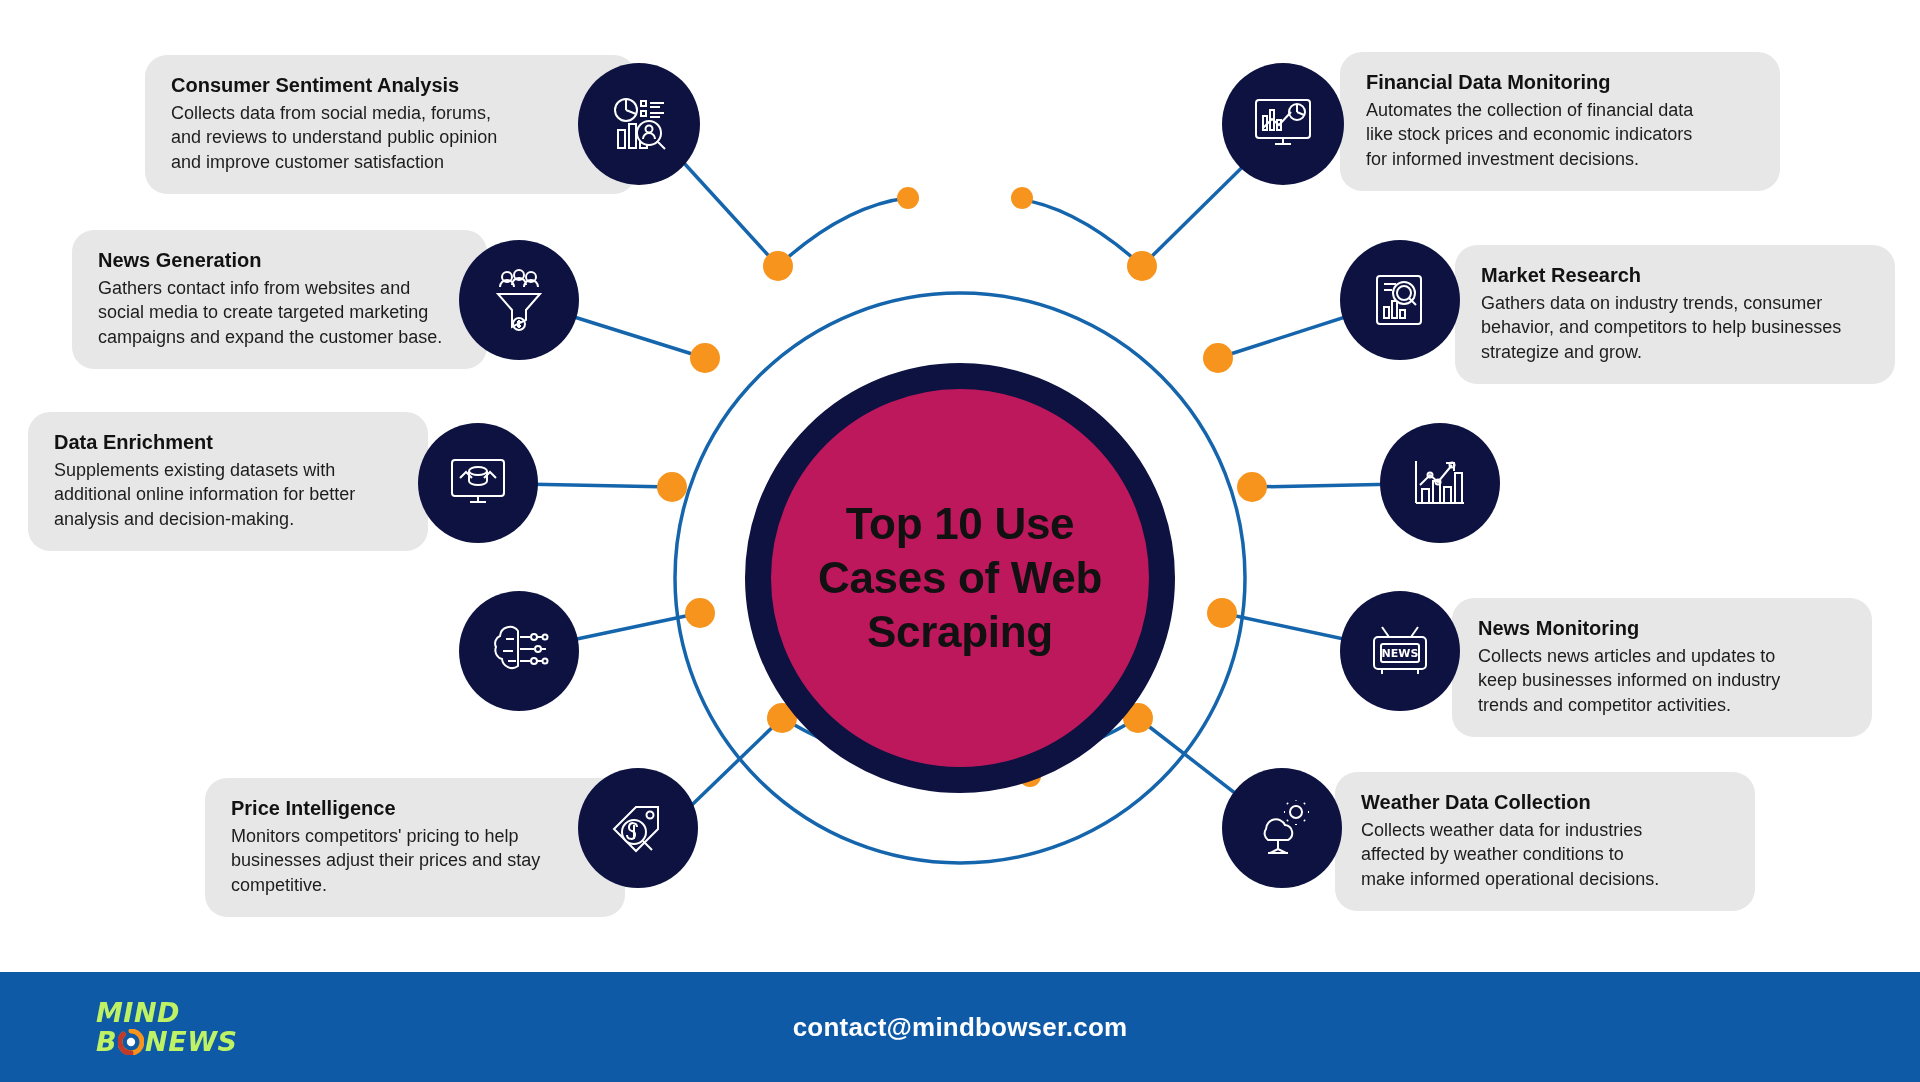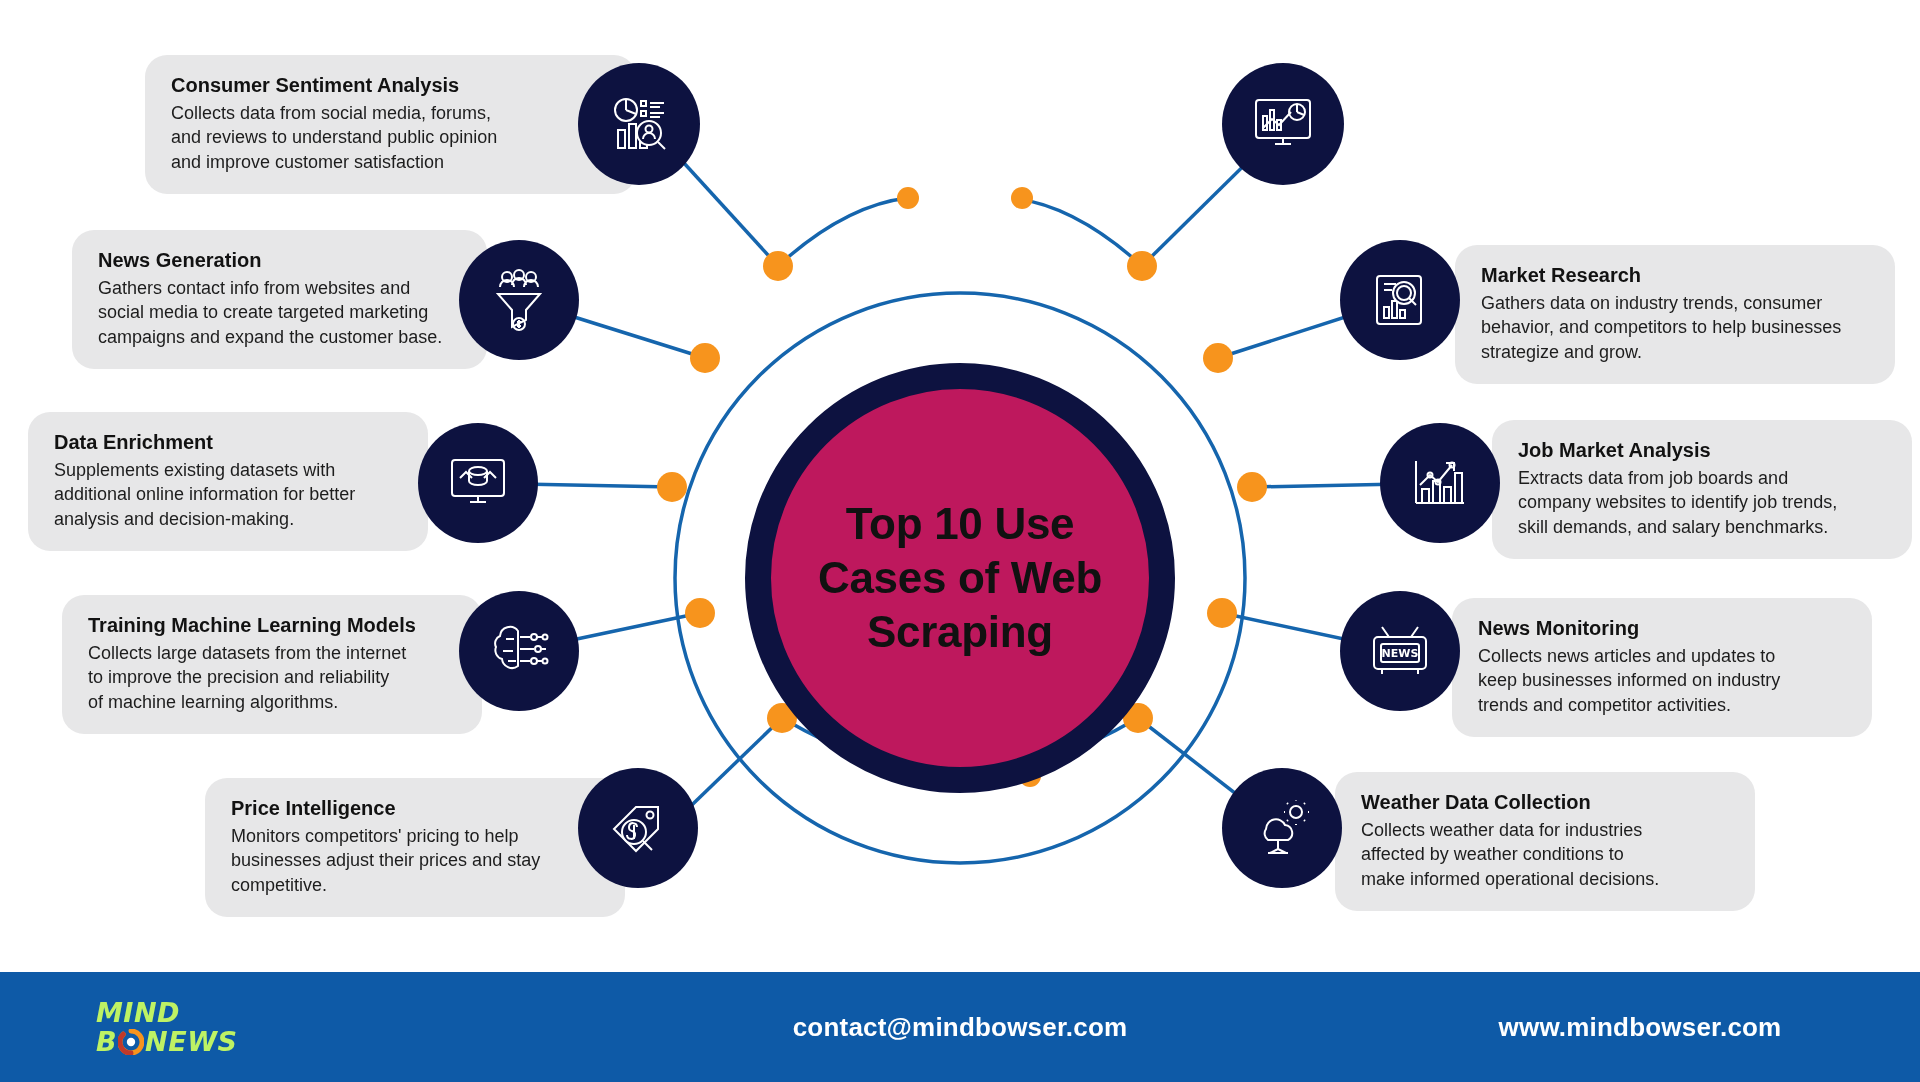--- a/index.html
+++ b/index.html
@@ -196,26 +196,20 @@
   <div class="bubble" style="left:418px; top:423px; width:120px; height:120px;">
     <svg width="60" height="58" viewBox="0 0 60 58" fill="none" stroke="#ffffff" stroke-width="2">
       <rect x="4" y="6" width="52" height="36" rx="3"></rect>
       <path d="M22 48 h16 M30 42 v6"></path>
       <ellipse cx="30" cy="17" rx="9" ry="4"></ellipse>
       <path d="M21 17 v10 a9 4 0 0 0 18 0 v-10"></path>
       <path d="M12 24 l6 -6 6 6 M48 24 l-6 -6 -6 6"></path>
     </svg>
   </div>
 
-  <div class="card left" style="left:62px; top:595px; width:420px;">
-    <div class="card-title">Training Machine Learning Models</div>
-    <div class="card-desc">Collects large datasets from the internet
-to improve the precision and reliability
-of machine learning algorithms.</div>
-  </div>
   <div class="bubble" style="left:459px; top:591px; width:120px; height:120px;">
     <svg width="62" height="56" viewBox="0 0 62 56" fill="none" stroke="#ffffff" stroke-width="2">
       <path d="M30 8 a10 10 0 0 0 -18 5 a8 8 0 0 0 -4 11 a9 9 0 0 0 6 12 a10 10 0 0 0 16 7 z"></path>
       <path d="M18 16 h8 M15 28 h10 M20 38 h8"></path>
       <path d="M32 14 h10 M32 26 h14 M32 38 h10"></path>
       <circle cx="46" cy="14" r="3"></circle>
         <circle cx="50" cy="26" r="3"></circle>
         <circle cx="46" cy="38" r="3"></circle>
       <path d="M49 14 h6 M53 26 h5 M49 38 h6"></path>
       <circle cx="57" cy="14" r="2.5"></circle>
@@ -232,20 +226,26 @@
   <div class="bubble" style="left:578px; top:768px; width:120px; height:120px;">
     <svg width="60" height="58" viewBox="0 0 60 58" fill="none" stroke="#ffffff" stroke-width="2">
       <path d="M6 30 L28 8 l22 0 l0 22 L28 52 z"></path>
       <circle cx="42" cy="16" r="3.5"></circle>
       <circle cx="26" cy="33" r="12" fill="#0d1240"></circle>
       <path d="M29 28 a4 4 0 1 0 -5 4 a4 4 0 1 1 -5 4 M26 26 v14"></path>
       <path d="M35 42 l9 9"></path>
     </svg>
   </div>
 
+  <div class="card right" style="left:1340px; top:52px; width:440px;">
+    <div class="card-title">Financial Data Monitoring</div>
+    <div class="card-desc">Automates the collection of financial data
+like stock prices and economic indicators
+for informed investment decisions.</div>
+  </div>
   <div class="bubble" style="left:1222px; top:63px; width:122px; height:122px;">
     <svg width="64" height="60" viewBox="0 0 64 60" fill="none" stroke="#ffffff" stroke-width="2">
       <rect x="5" y="6" width="54" height="38" rx="3"></rect>
       <path d="M24 50 h16 M32 44 v6"></path>
       <rect x="12" y="22" width="4" height="14"></rect>
         <rect x="19" y="16" width="4" height="20"></rect>
       <rect x="26" y="26" width="4" height="10"></rect>
       <path d="M12 34 l9 -9 7 6 12 -13"></path>
       <circle cx="46" cy="18" r="8"></circle>
         <path d="M46 18 L46 10 M46 18 L53 21"></path>
@@ -264,26 +264,20 @@
       <path d="M13 13 h12 M13 19 h8"></path>
       <rect x="13" y="36" width="5" height="11"></rect>
         <rect x="21" y="30" width="5" height="17"></rect>
       <rect x="29" y="39" width="5" height="8"></rect>
       <circle cx="33" cy="22" r="11" fill="#0d1240"></circle>
       <circle cx="33" cy="22" r="7"></circle>
         <path d="M38 27 l7 7"></path>
     </svg>
   </div>
 
-  <div class="card right" style="left:1492px; top:420px; width:420px;">
-    <div class="card-title">Job Market Analysis</div>
-    <div class="card-desc">Extracts data from job boards and
-company websites to identify job trends,
-skill demands, and salary benchmarks.</div>
-  </div>
   <div class="bubble" style="left:1380px; top:423px; width:120px; height:120px;">
     <svg width="60" height="56" viewBox="0 0 60 56" fill="none" stroke="#ffffff" stroke-width="2">
       <path d="M6 48 h48 M6 48 V6"></path>
       <rect x="12" y="34" width="7" height="14"></rect>
         <rect x="23" y="26" width="7" height="22"></rect>
       <rect x="34" y="32" width="7" height="16"></rect>
         <rect x="45" y="18" width="7" height="30"></rect>
       <path d="M10 30 l10 -10 8 7 14 -17"></path>
       <circle cx="20" cy="20" r="2.5"></circle>
         <circle cx="28" cy="27" r="2.5"></circle>
@@ -332,16 +326,15 @@
           <svg width="26" height="26" viewBox="0 0 26 26">
             <path d="M13 2 a11 11 0 1 1 -7.8 3.2" fill="none" stroke="#f7941d" stroke-width="5" stroke-linecap="round"></path>
             <path d="M5.2 5.2 a11 11 0 0 0 7.8 18.8" fill="none" stroke="#c0392b" stroke-width="5" stroke-linecap="round"></path>
             <circle cx="13" cy="13" r="4.2" fill="#ffffff"></circle>
           </svg>
         </span>
         <span class="logo-line">NEWS</span>
       </div>
     </div>
     <div class="footer-email">contact@mindbowser.com</div>
-    <div class="footer-site">www.mindbowser.com</div>
   </div>
 
 </div>
 
 </body></html>

